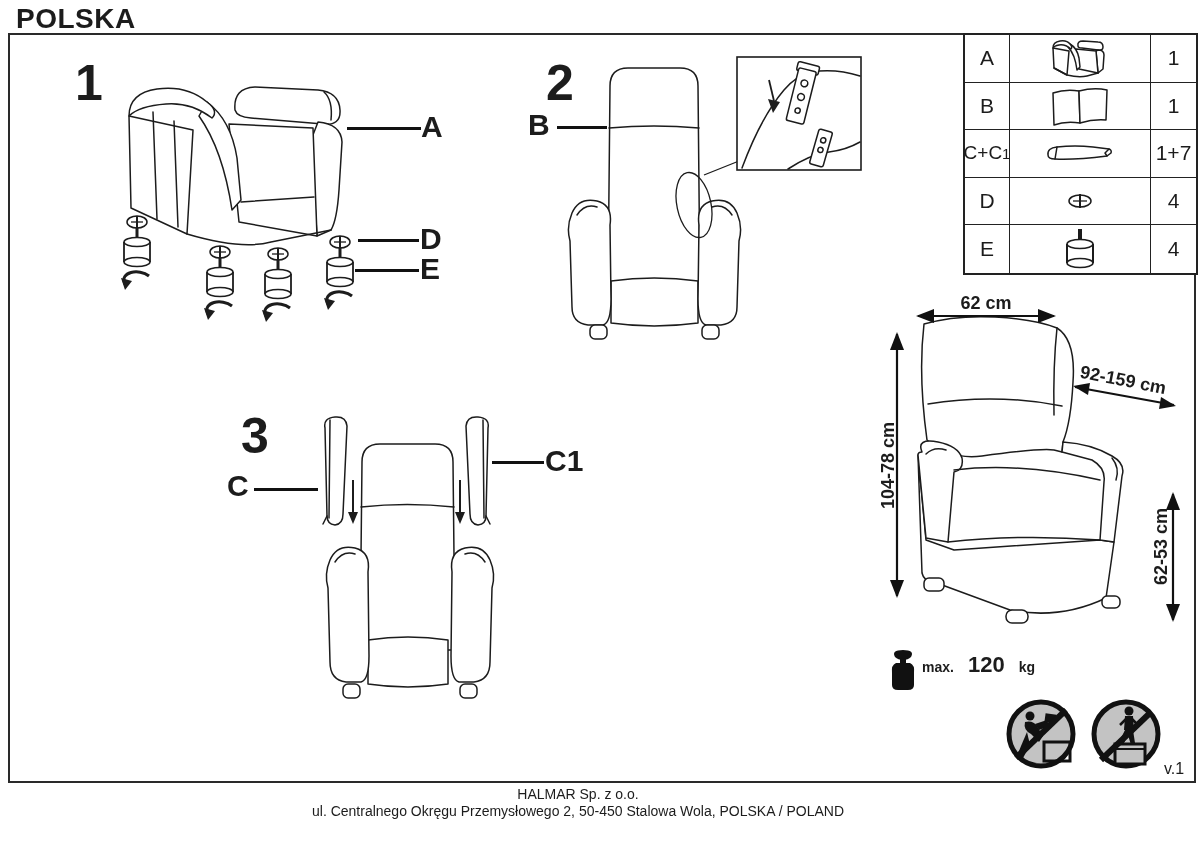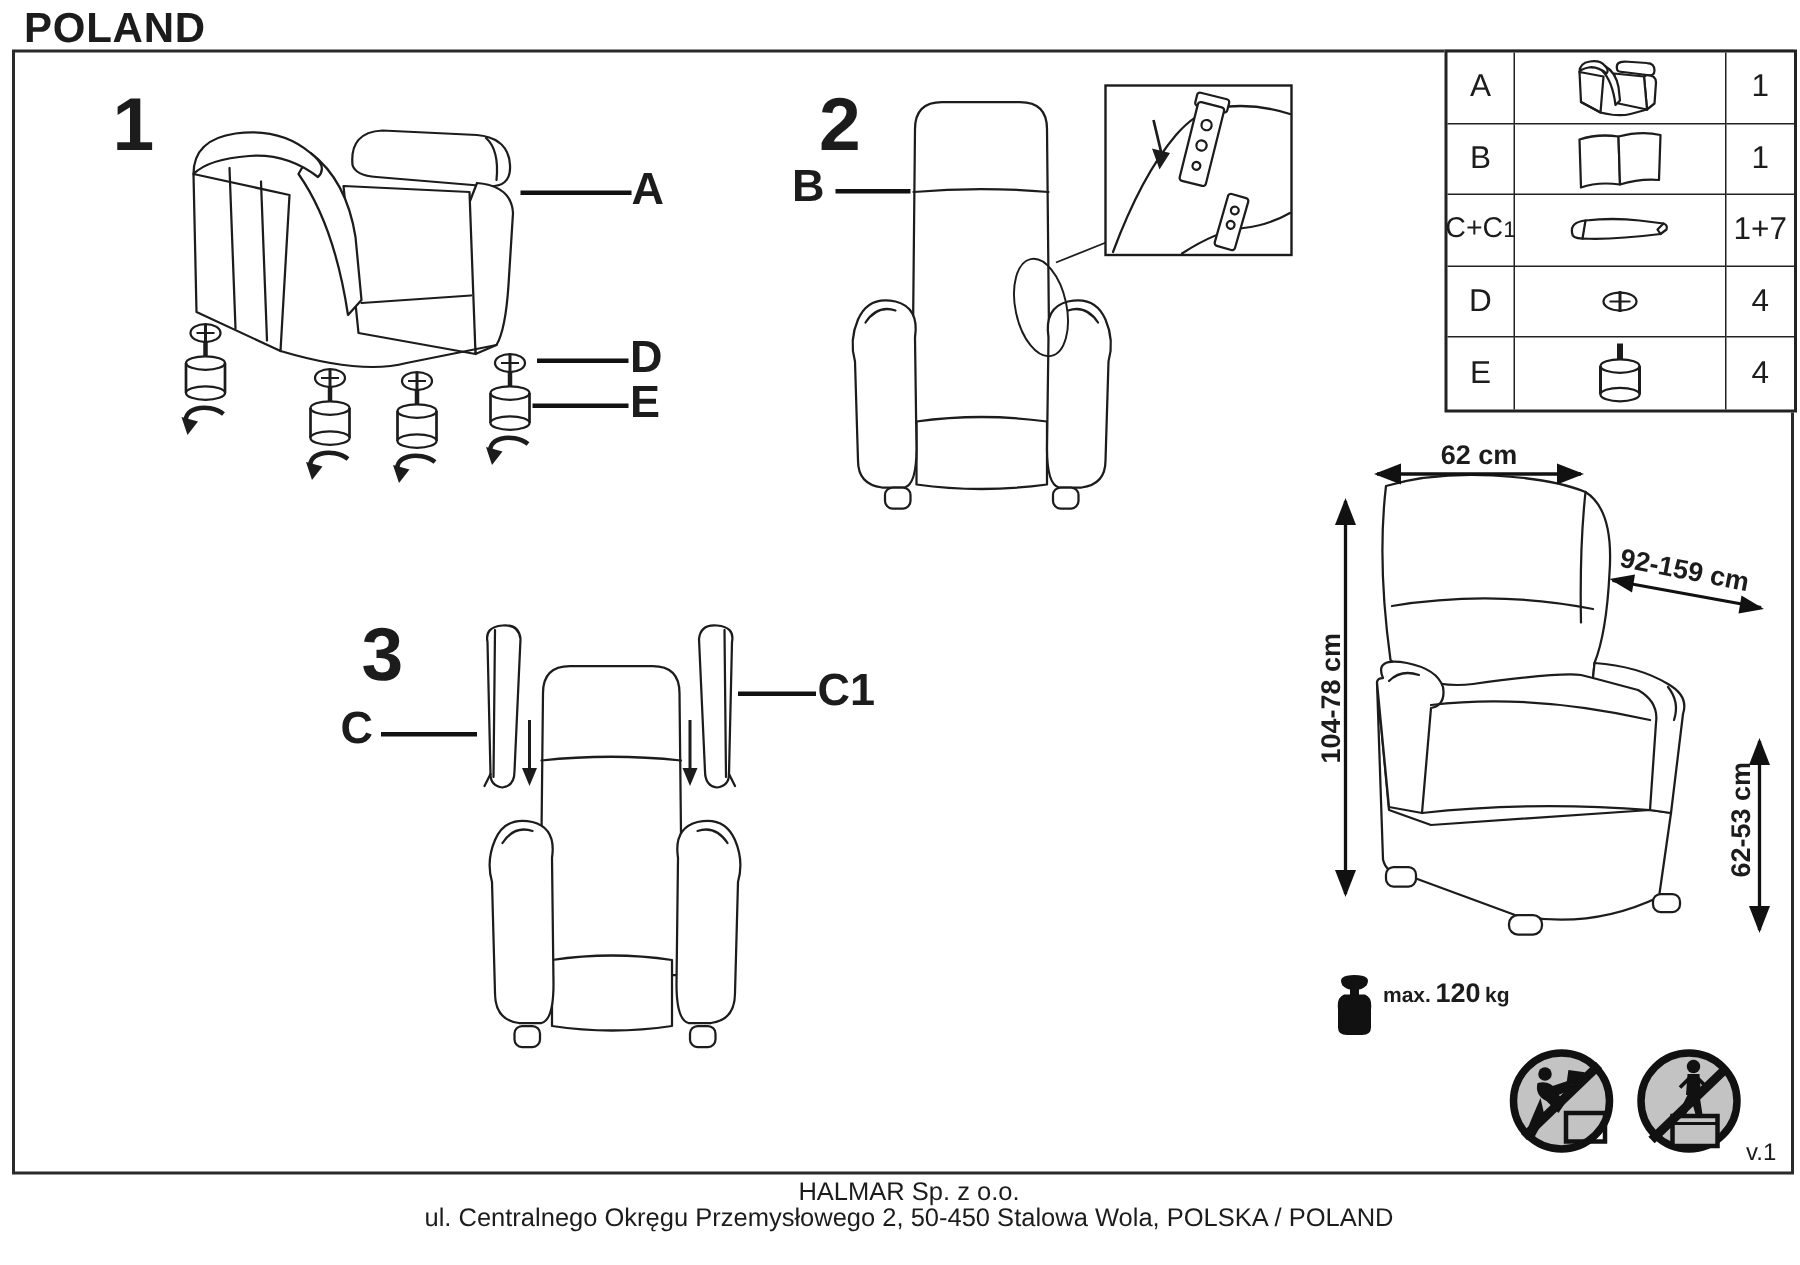--- a/index.html
+++ b/index.html
@@ -15,36 +15,36 @@
   .rot-90{transform:rotate(-90deg);}
   .rot11{transform:rotate(11deg);}
   .ptable{display:grid;grid-template-columns:45px 141px 45px;grid-auto-rows:47.5px;
           border:2px solid #222;background:#fff;}
   .pcell{border-right:1.5px solid #222;border-bottom:1.5px solid #222;
          display:flex;align-items:center;justify-content:center;font-size:21px;}
   .pcell.lastc{border-right:none;}
   .pcell.lastr{border-bottom:none;}
   .pletter sub{font-size:15px;}
   .pletter.small{font-size:19px;}
-  .weightrow{display:flex;align-items:baseline;gap:3px;}
+  .weightrow{display:flex;align-items:baseline;gap:14px;}
   .w-max{font-size:14px;font-weight:bold;}
-  .w-val{font-size:18px;font-weight:bold;}
+  .w-val{font-size:22px;font-weight:bold;}
   .w-unit{font-size:14px;font-weight:bold;}
   .version{font-size:16px;}
-  .footer{width:1156px;text-align:center;font-size:17px;line-height:17px;margin-left:28px;}
+  .footer{width:1156px;text-align:center;font-size:14px;line-height:17px;}
   svg{display:block;}
   .ln{stroke:#1c1c1c;stroke-width:1.5;fill:none;stroke-linecap:round;stroke-linejoin:round;}
   .lnf{stroke:#1c1c1c;stroke-width:1.5;fill:#fff;stroke-linecap:round;stroke-linejoin:round;}
 </style>
 </head>
 <body>
 
 <div class="page">
 
-  <div class="abs title" style="left:16px;top:3px;">POLAND</div>
+  <div class="abs title" style="left:16px;top:3px;">POLSKA</div>
 
   <div class="abs mainbox" style="left:8px;top:33px;width:1184px;height:746px;"></div>
 
   <div class="abs fignum" style="left:75px;top:58px;">1</div>
 
   <svg class="abs" style="left:113px;top:80px;" width="252" height="248" viewBox="0 0 252 248">
     <g>
       <path class="lnf" d="M122,30 Q120,8 142,7 L205,10 Q226,12 227,30 Q228,46 210,44 L138,38 Q124,37 122,30 Z"></path>
       <path class="ln" d="M211,12 Q220,20 218,40"></path>
       <path class="lnf" d="M205,42 Q228,44 229,62 L226,110 Q224,140 218,150 L204,156 L198,60 Z"></path>

